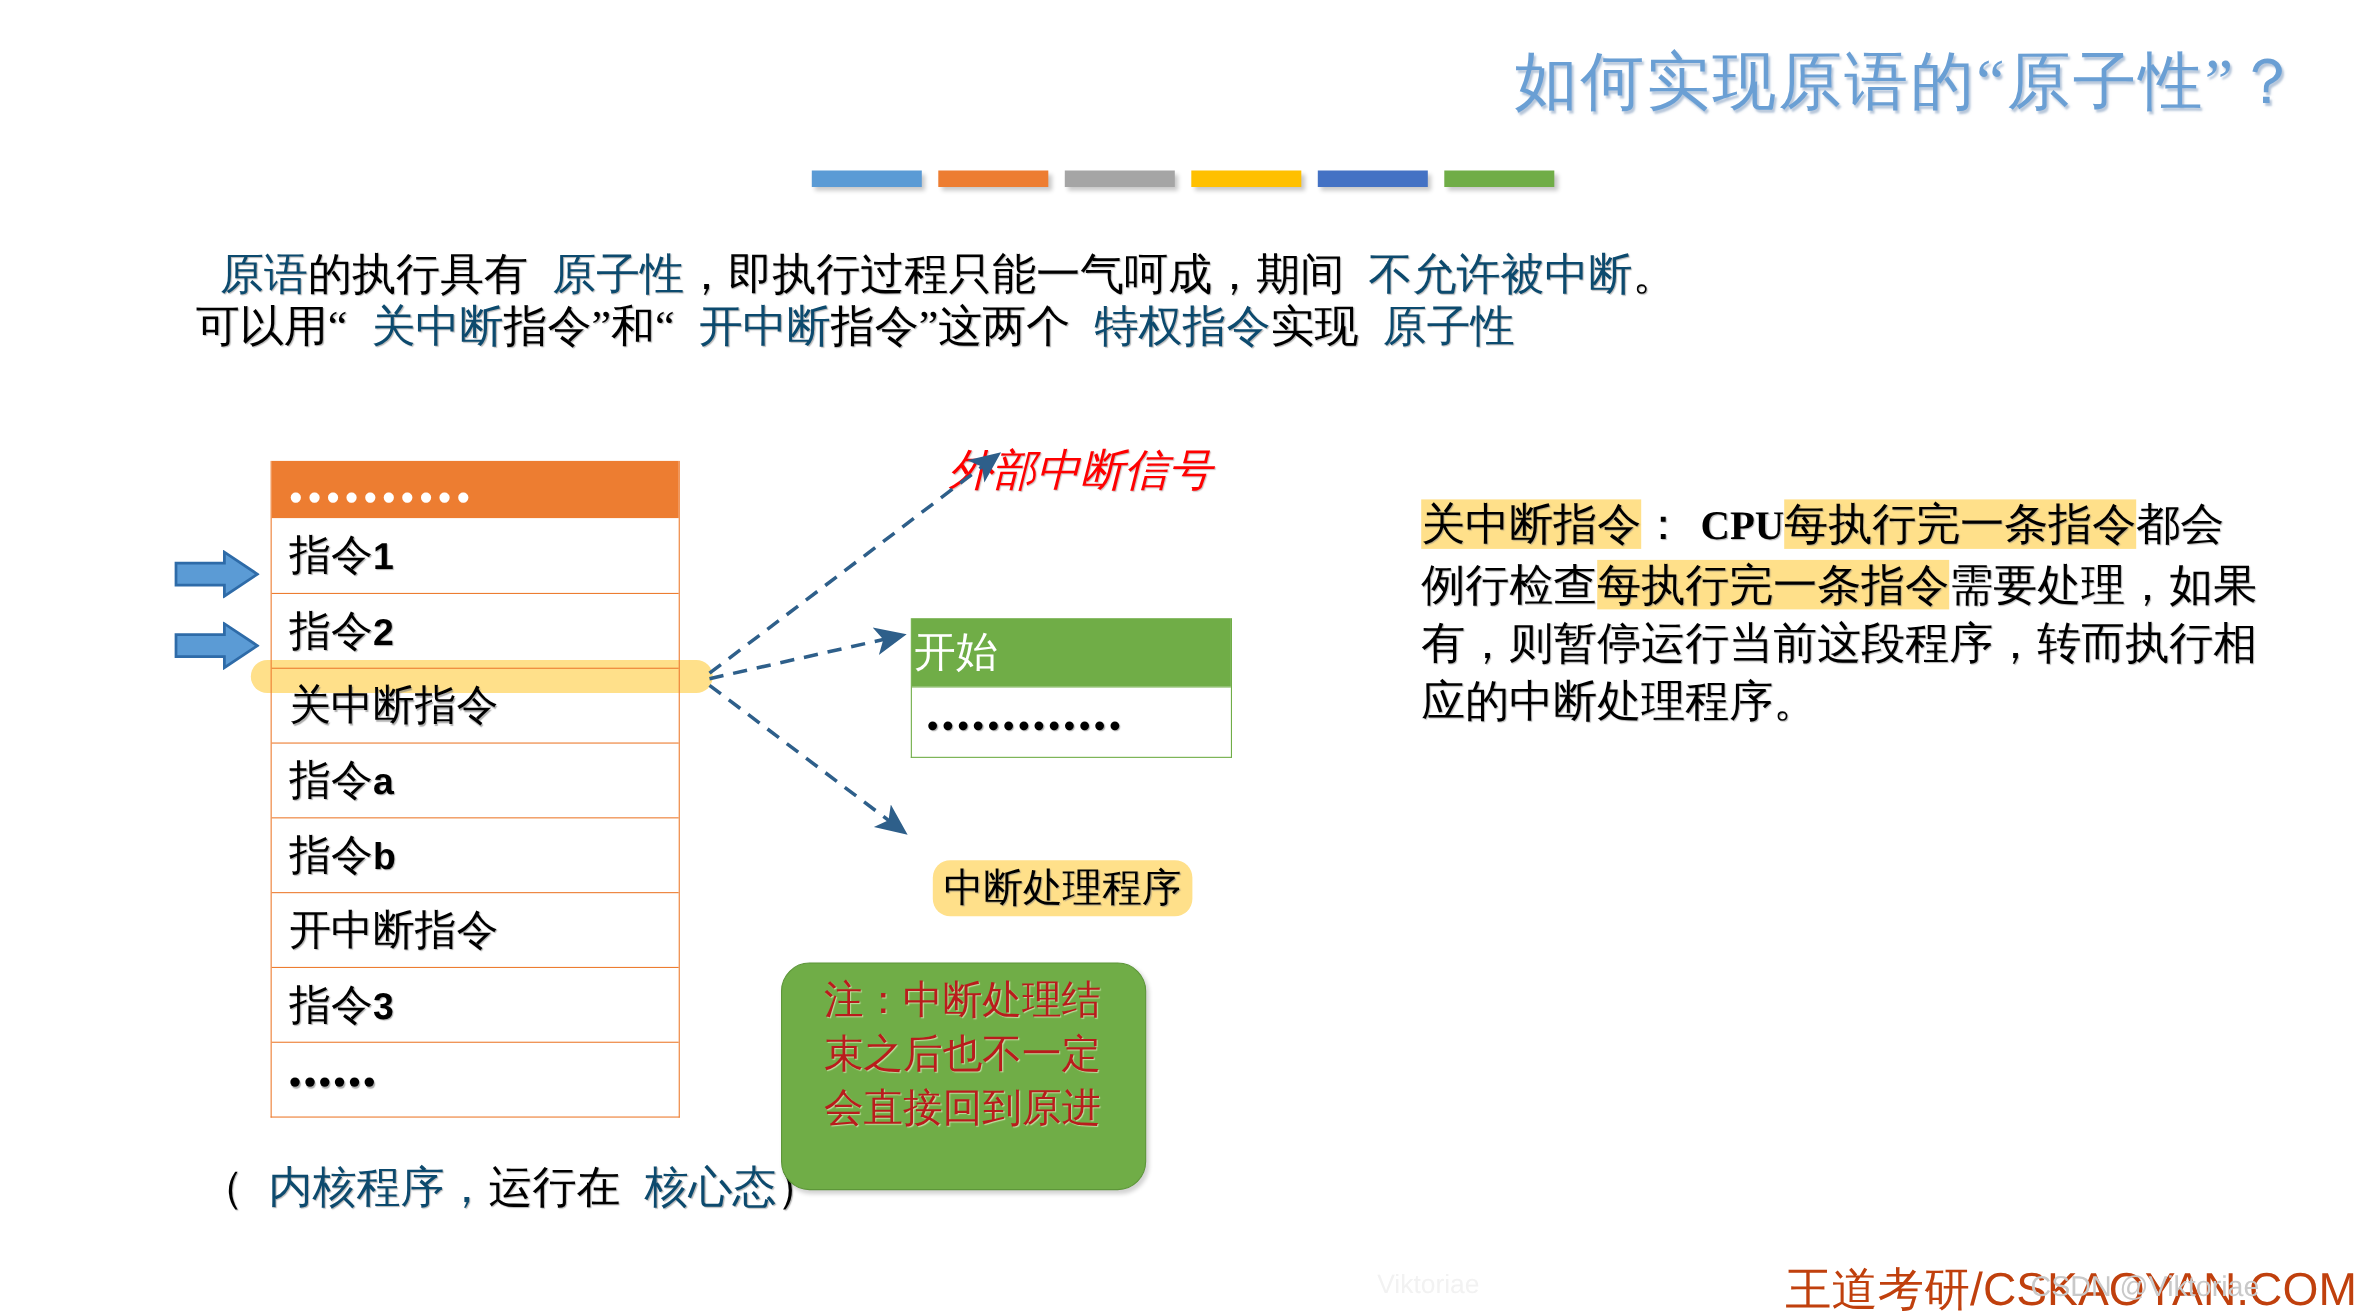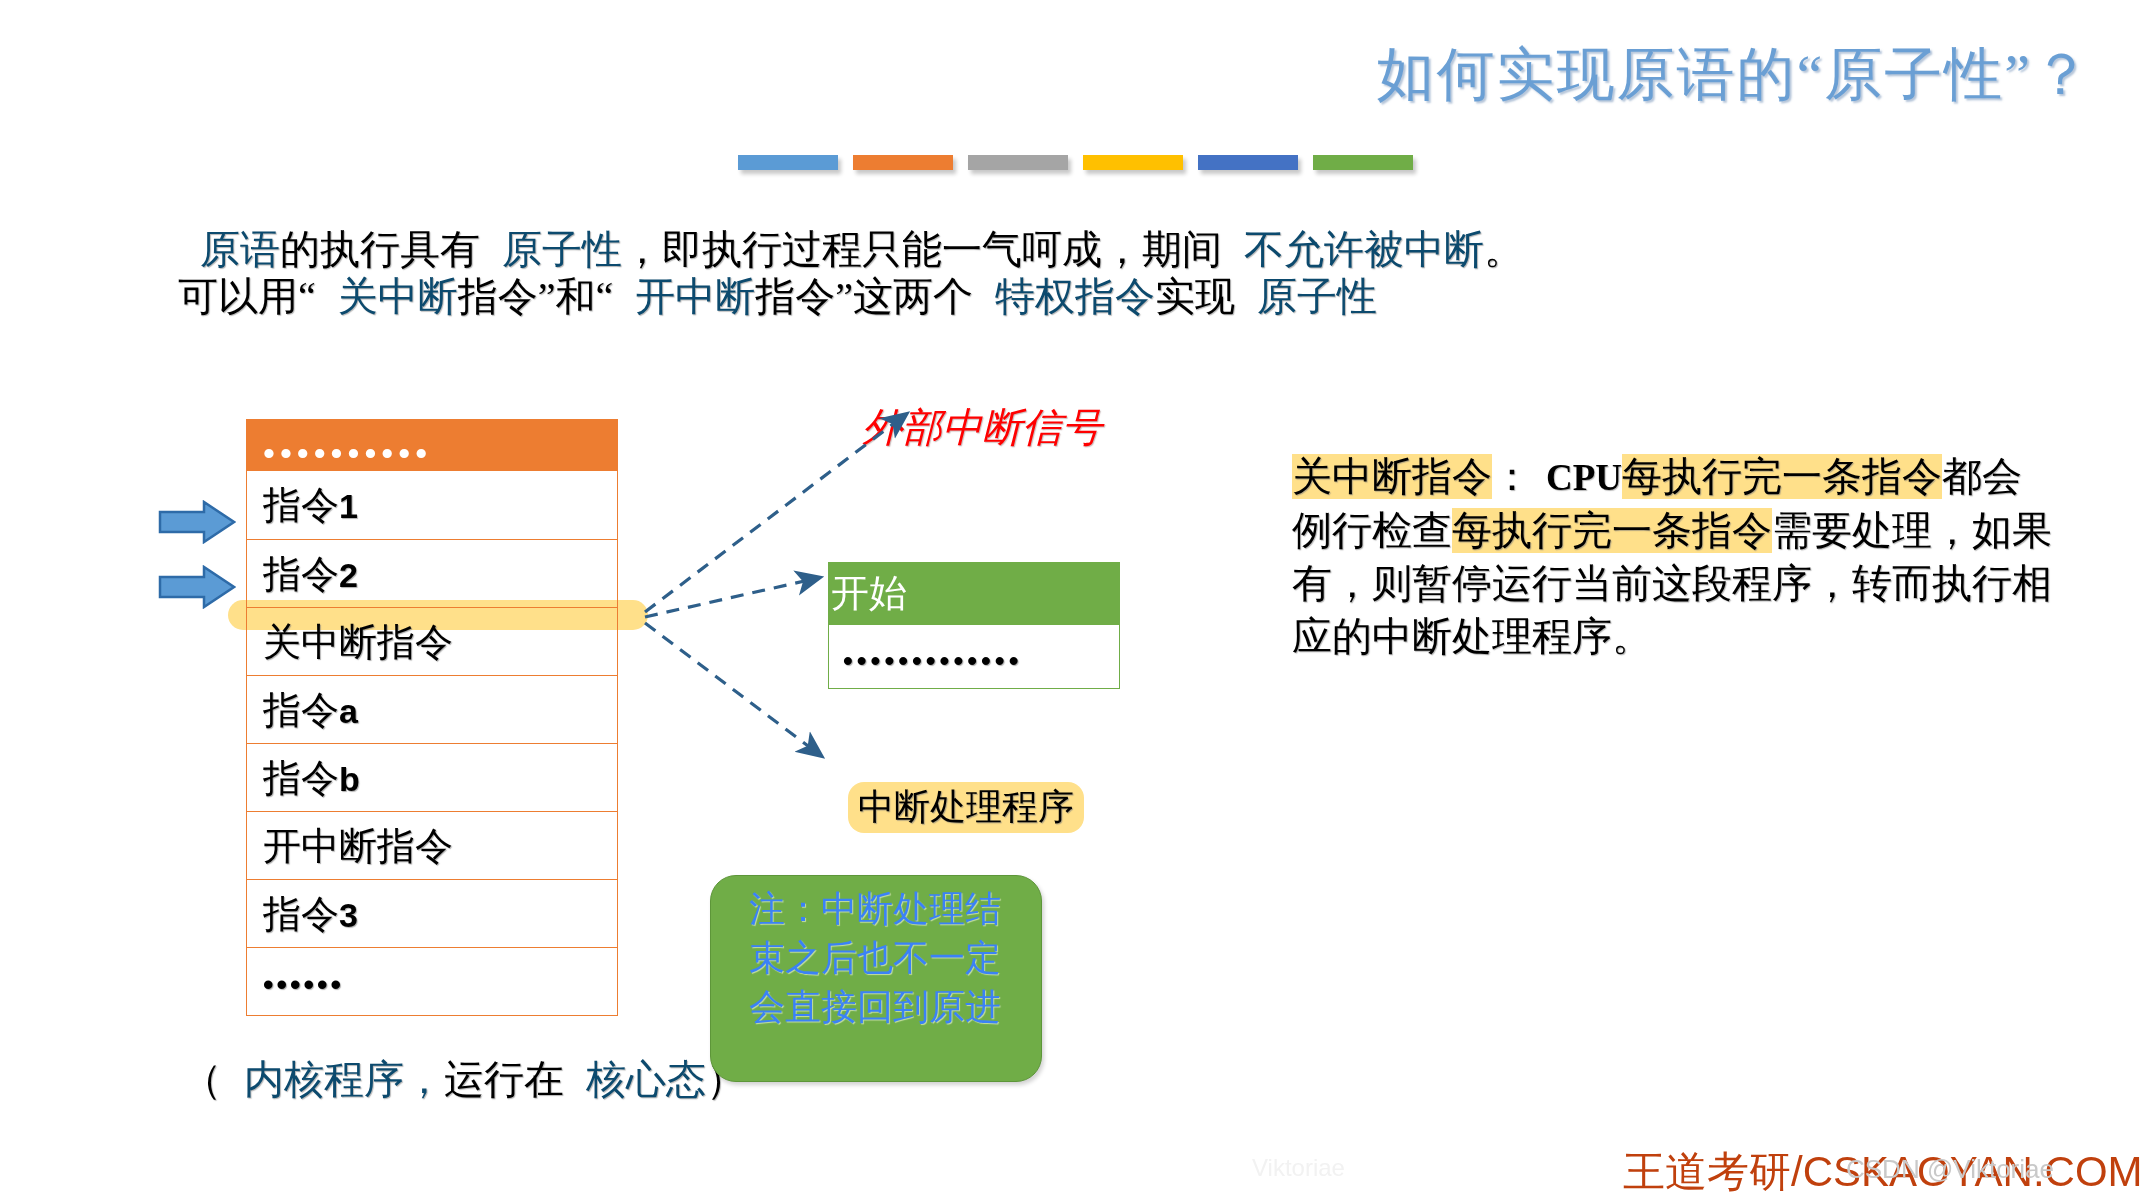--- a/index.html
+++ b/index.html
@@ -118,21 +118,21 @@
   }
 
   
   .bubble{
     position:absolute;left:710px;top:875px;width:330px;height:205px;
     background:#70ad47;border:1px solid #5d9639;border-radius:26px;
     box-shadow:2px 3px 4px rgba(0,0,0,.18);
   }
   .bubble-text{
     position:absolute;left:710px;top:885px;width:330px;
-    color:#3b82f6;font-size:36px;line-height:49px;text-align:center;
+    color:#b91c1c;font-size:36px;line-height:49px;text-align:center;
     text-shadow:1px 1px 1px rgba(210,230,180,.85);
   }
   .bubble-tail{position:absolute;left:700px;top:750px;width:200px;height:260px;}
 
   
   .right-text{
     position:absolute;left:1292px;top:450px;width:760px;
     font-size:40px;line-height:53px;color:#000;
     text-shadow:1px 1px 1px rgba(120,120,120,.55);
   }

